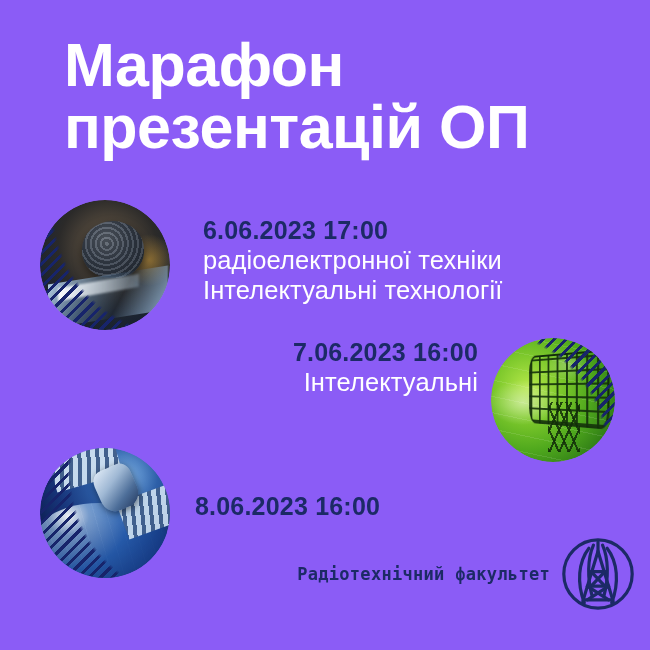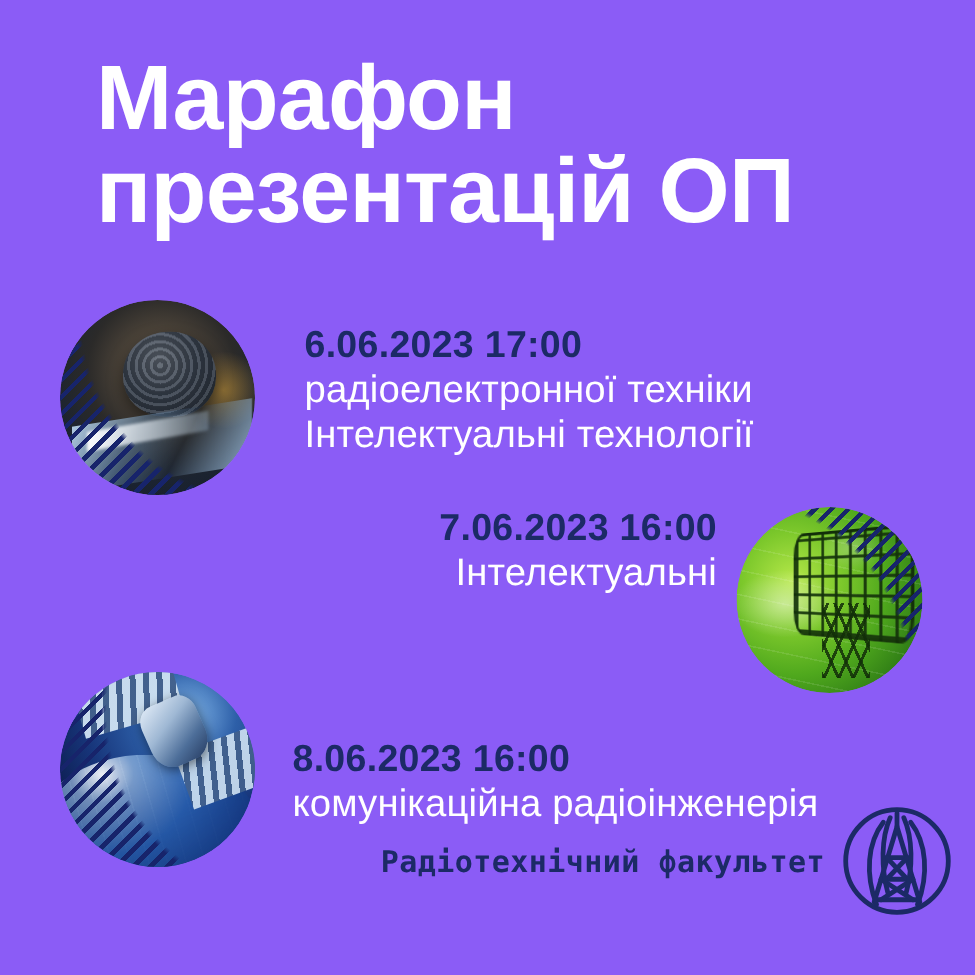--- a/index.html
+++ b/index.html
@@ -238,21 +238,21 @@
     bottom: 38px;
     display: flex;
     align-items: center;
     justify-content: flex-end;
     gap: 10px;
   }
   #footer .ftext {
     text-align: right;
     color: #1c2a66;
     font-family: "DejaVu Sans Mono", "Liberation Mono", monospace;
-    font-size: 20px;
+    font-size: 17px;
     font-weight: 700;
     line-height: 1.42;
     letter-spacing: 0.3px;
   }
   #footer .ftext .l { display: block; white-space: nowrap; }
   #rtf-logo { width: 76px; height: 76px; flex: 0 0 auto; }
 </style>
 </head>
 <body>
 
@@ -303,21 +303,20 @@
       <div class="panel"></div>
       <div class="panel2"></div>
       <div class="body"></div>
     </div>
     <div class="stripes"></div>
   </div>
 
   <div class="event" id="event-3">
     <div class="date">8.06.2023 16:00</div>
     <div class="desc">
-      <span class="l">комунікаційна радіоінженерія</span>
     </div>
   </div>
 
   <div id="footer">
     <div class="ftext">
       <span class="l">Радіотехнічний факультет</span>
     </div>
     <svg id="rtf-logo" viewBox="0 0 100 100">
       <g fill="none" stroke="#1c2a66" stroke-width="4.2" stroke-linecap="round" stroke-linejoin="round">
         <circle cx="50" cy="50" r="45"></circle>

